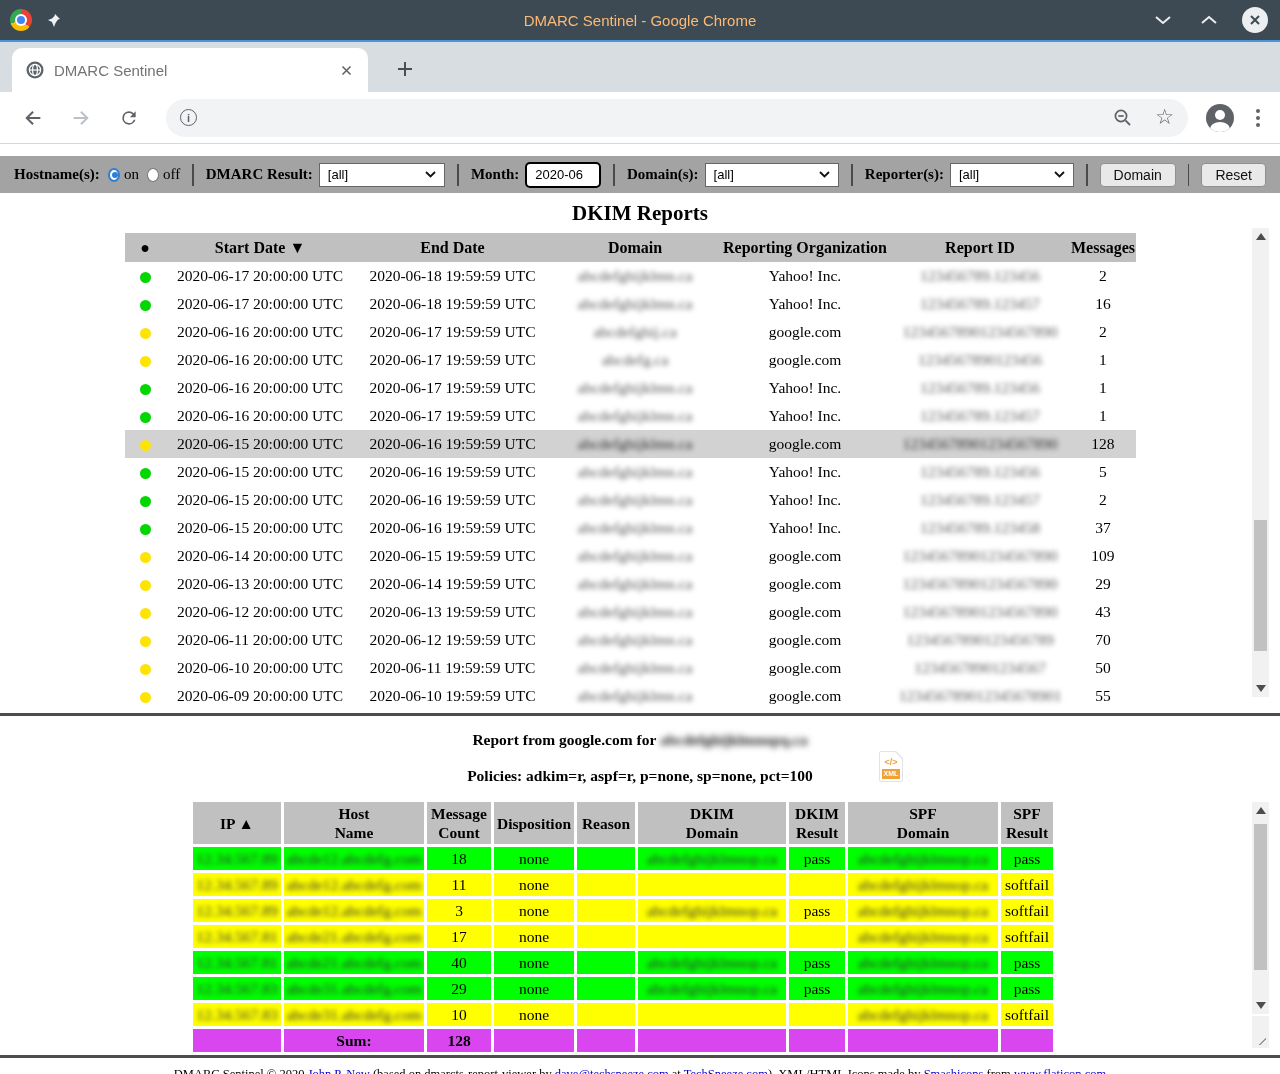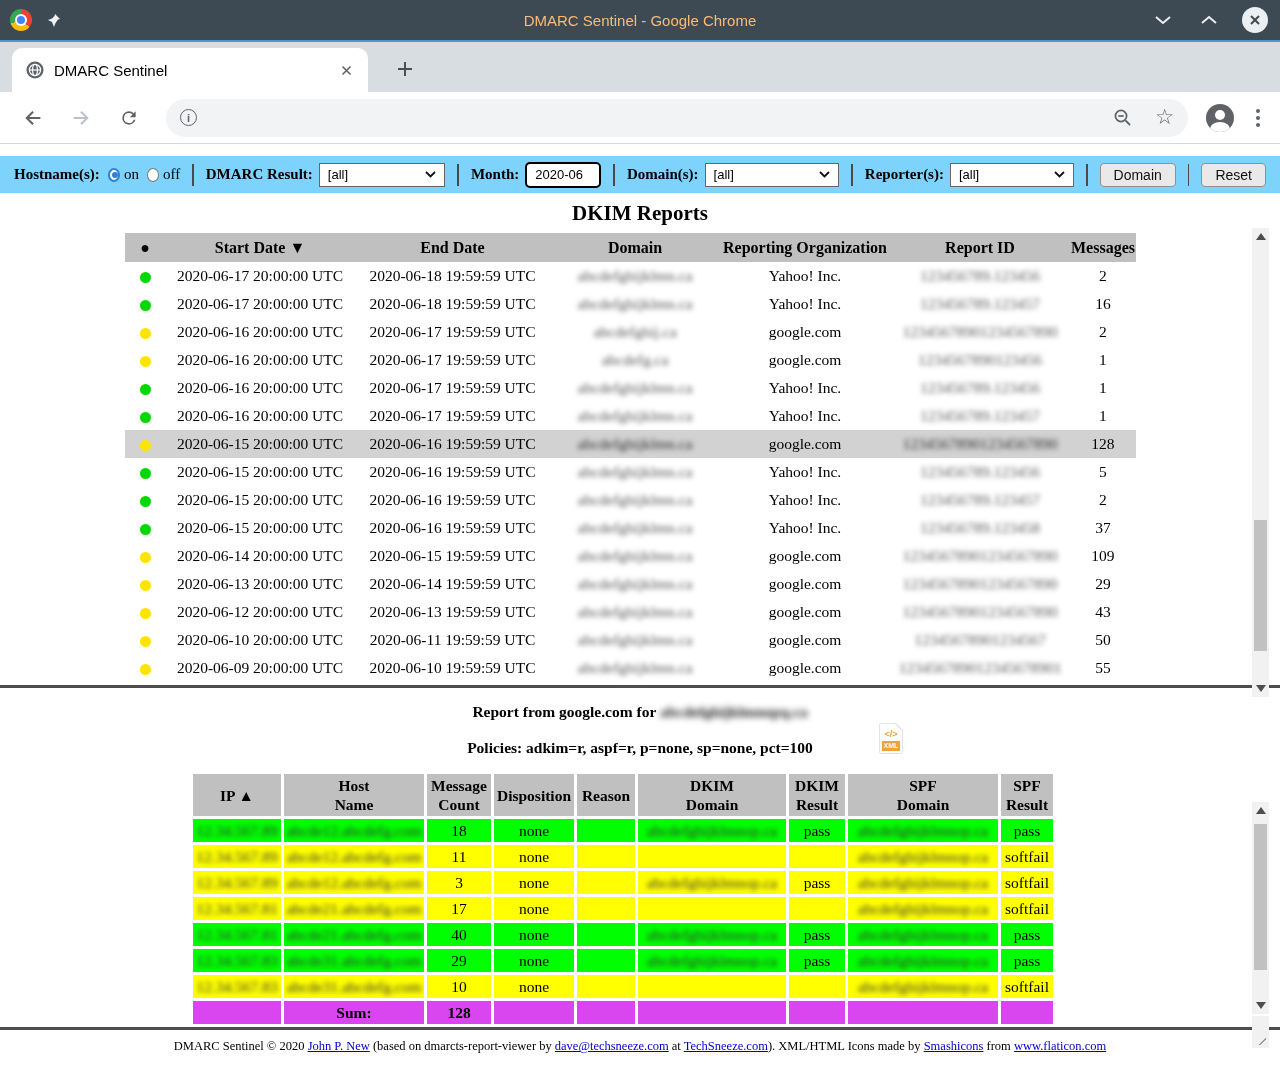--- a/index.html
+++ b/index.html
@@ -18,21 +18,21 @@
     background:#4285f4; border-radius:50%; }
   .pin-icon { margin-left:14px; color:#eef2f4; }
   .win-title { position:absolute; left:0; right:0; text-align:center; color:#fdba74; font-size:15px; }
   .win-controls { margin-left:auto; display:flex; align-items:center; gap:20px; padding-right:12px; z-index:2; }
   .win-btn { width:26px; height:26px; display:flex; align-items:center; justify-content:center; cursor:default; }
   .win-close { background:#eceff1; border-radius:50%; }
 
   .tabstrip { height:52px; background:#d8dde2; border-top:2px solid #4796dc; display:flex; align-items:flex-end; }
   .tab { margin-left:12px; width:356px; height:44px; background:#fff; border-radius:10px 10px 0 0;
          display:flex; align-items:center; padding:0 12px 0 14px; }
-  .tab-label { font-family:"Liberation Sans",sans-serif; font-size:15px; color:#000000; margin-left:10px; flex:1; }
+  .tab-label { font-family:"Liberation Sans",sans-serif; font-size:15px; color:#737373; margin-left:10px; flex:1; }
   .tab-close { width:20px; height:20px; display:flex; align-items:center; justify-content:center; }
   .newtab-btn { width:30px; height:30px; margin:0 0 8px 22px; display:flex; align-items:center; justify-content:center; }
 
   .toolbar { height:52px; background:#fff; border-bottom:1px solid #d6d9dc;
              display:flex; align-items:center; padding:0 20px; }
   .nav-btn { width:26px; height:26px; display:flex; align-items:center; justify-content:center; margin-right:22px; }
   .omnibox { flex:1; height:38px; background:#f1f3f4; border-radius:19px; margin:0 18px 0 2px;
              display:flex; align-items:center; padding:0 14px; }
   .info-icon { width:17px; height:17px; border:1.6px solid #5f6368; border-radius:50%; color:#5f6368;
                font-family:"Liberation Sans",sans-serif; font-size:11px; display:flex; align-items:center;
@@ -40,21 +40,21 @@
   .omni-space { flex:1; }
   .omni-right { display:flex; align-items:center; gap:22px; }
   .star-icon { font-size:21px; color:#5f6368; line-height:1; font-family:"DejaVu Sans",sans-serif; }
   .avatar { width:28px; height:28px; border-radius:50%; background:#5f6368; position:relative; overflow:hidden; margin-right:22px;}
   .avatar::before { content:""; position:absolute; left:9px; top:6px; width:10px; height:10px; background:#fff; border-radius:50%; }
   .avatar::after  { content:""; position:absolute; left:4px; top:18px; width:20px; height:14px; background:#fff; border-radius:50%; }
   .kebab { display:flex; flex-direction:column; gap:3px; }
   .kebab i { width:4px; height:4px; border-radius:50%; background:#5f6368; }
 
   
-  .filterbar { margin-top:12px; height:37px; background:#7dd3fc; display:flex; align-items:center;
+  .filterbar { margin-top:12px; height:37px; background:#a3a3a3; display:flex; align-items:center;
                padding:0 14px; font-size:15px; white-space:nowrap; }
   .filterbar b { font-weight:bold; }
   .radio { width:14px; height:14px; border-radius:50%; background:#fff; border:1px solid #7a7a7a;
            display:inline-block; vertical-align:-2px; margin:0 4px 0 8px; position:relative; }
   .radio.on { border:2px solid #2f7fd6; }
   .radio.on::after { content:""; position:absolute; left:2px; top:2px; width:6px; height:6px;
                      border-radius:50%; background:#2f7fd6; }
   .vsep { width:2px; height:22px; background:#4a4a4a; margin:0 12px; }
   .selectbox { background:#fff; border:1px solid #666; height:24px; display:inline-flex; align-items:center;
                font-family:"Liberation Sans",sans-serif; font-size:13px; font-weight:normal;
@@ -390,20 +390,29 @@
     <td><span class="dot yellow"></span></td>
     <td class="c-start">2020-06-12 20:00:00 UTC</td>
     <td class="c-end">2020-06-13 19:59:59 UTC</td>
     <td class="c-domain"><span class="blur">abcdefghijklmn.ca</span></td>
     <td class="c-org">google.com</td>
     <td class="c-id"><span class="blur">12345678901234567890</span></td>
     <td class="c-msgs">43</td>
   </tr>
       <tr>
     <td><span class="dot yellow"></span></td>
+    <td class="c-start">2020-06-11 20:00:00 UTC</td>
+    <td class="c-end">2020-06-12 19:59:59 UTC</td>
+    <td class="c-domain"><span class="blur">abcdefghijklmn.ca</span></td>
+    <td class="c-org">google.com</td>
+    <td class="c-id"><span class="blur">1234567890123456789</span></td>
+    <td class="c-msgs">70</td>
+  </tr>
+      <tr>
+    <td><span class="dot yellow"></span></td>
     <td class="c-start">2020-06-10 20:00:00 UTC</td>
     <td class="c-end">2020-06-11 19:59:59 UTC</td>
     <td class="c-domain"><span class="blur">abcdefghijklmn.ca</span></td>
     <td class="c-org">google.com</td>
     <td class="c-id"><span class="blur">12345678901234567</span></td>
     <td class="c-msgs">50</td>
   </tr>
       <tr>
     <td><span class="dot yellow"></span></td>
     <td class="c-start">2020-06-09 20:00:00 UTC</td>

